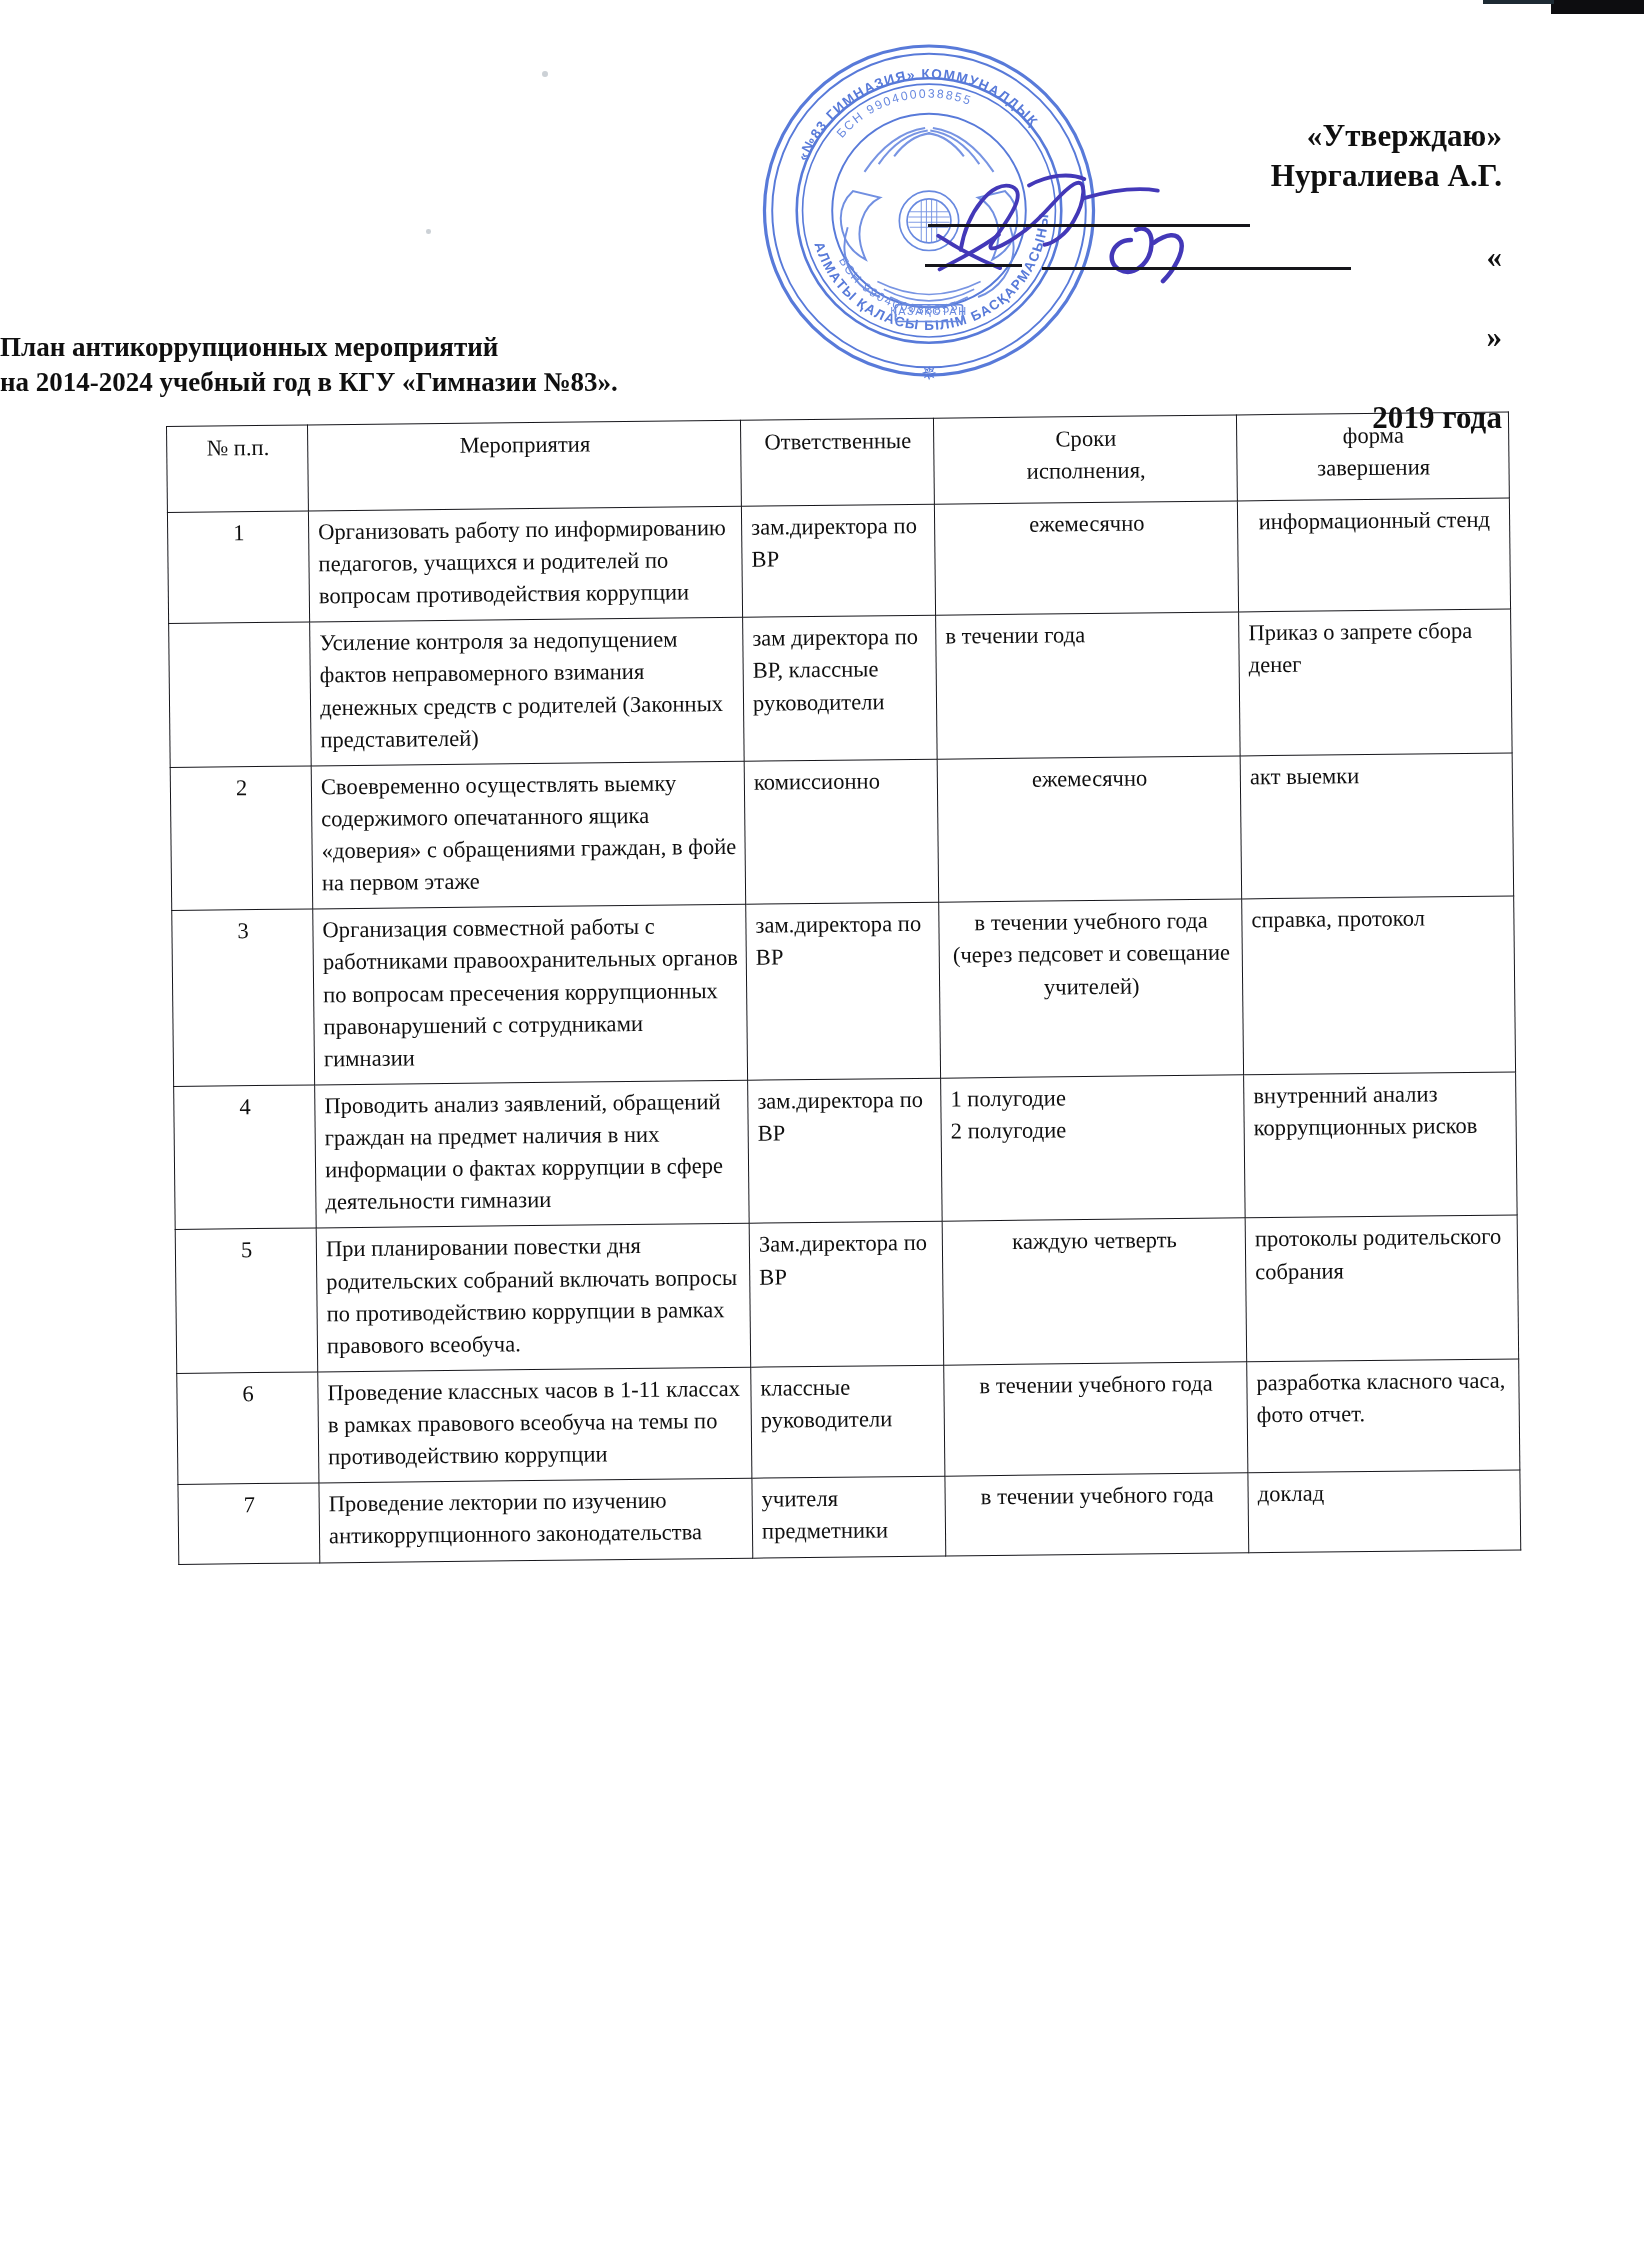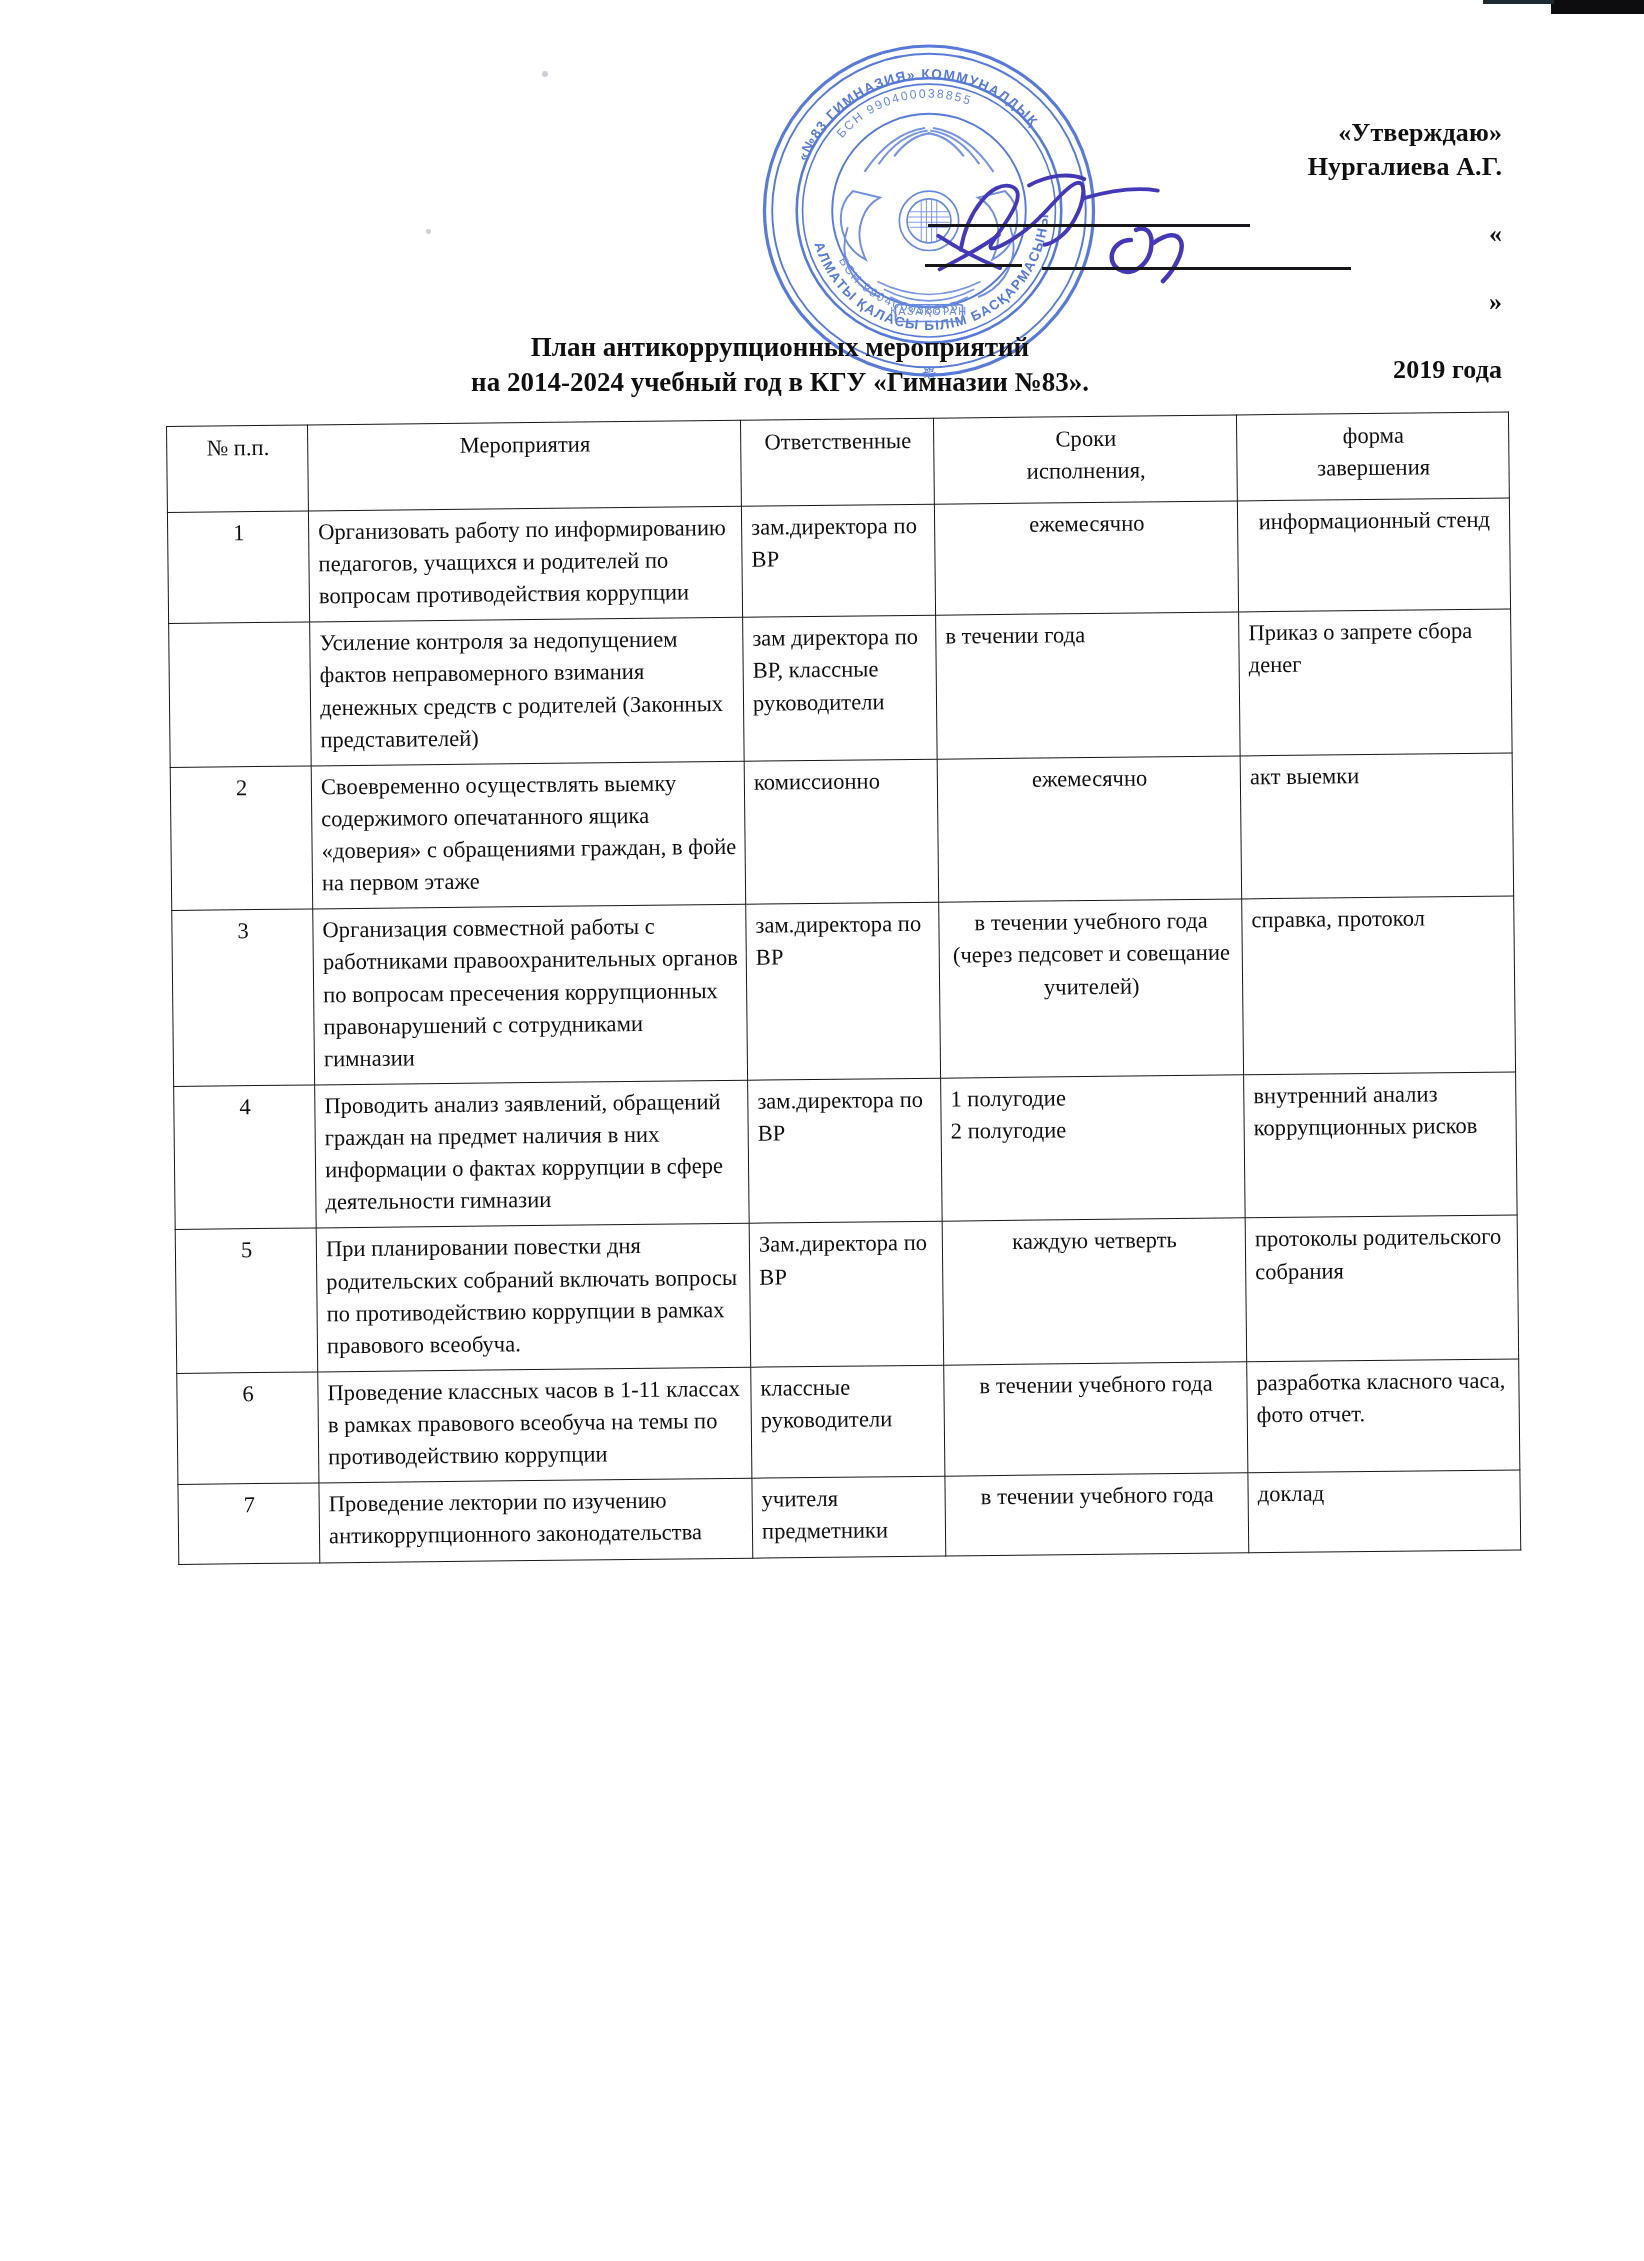--- a/index.html
+++ b/index.html
@@ -63,41 +63,40 @@
 
   
   .approval {
     position: absolute;
     left: 806px;
     top: 116px;
     width: 696px;
     text-align: right;
     z-index: 10;
     font-weight: bold;
-    font-size: 26px;
+    font-size: 31px;
     line-height: 1.30;
     letter-spacing: 0.1px;
   }
   .approval .ln { display: block; white-space: pre; }
   .approval .ln-date { position: relative; }
 
   .rule {
     position: absolute;
     background: #15151a;
     height: 2.6px;
     z-index: 9;
   }
 
   
   .doc-title {
     position: absolute;
     left: 0;
     top: 330px;
     width: 1560px;
-    text-align: center;
     z-index: 10;
     font-weight: bold;
     font-size: 27px;
     line-height: 1.30;
   }
   .doc-title .ln { display: block; }
 
   
   .table-wrap {
     position: absolute;

